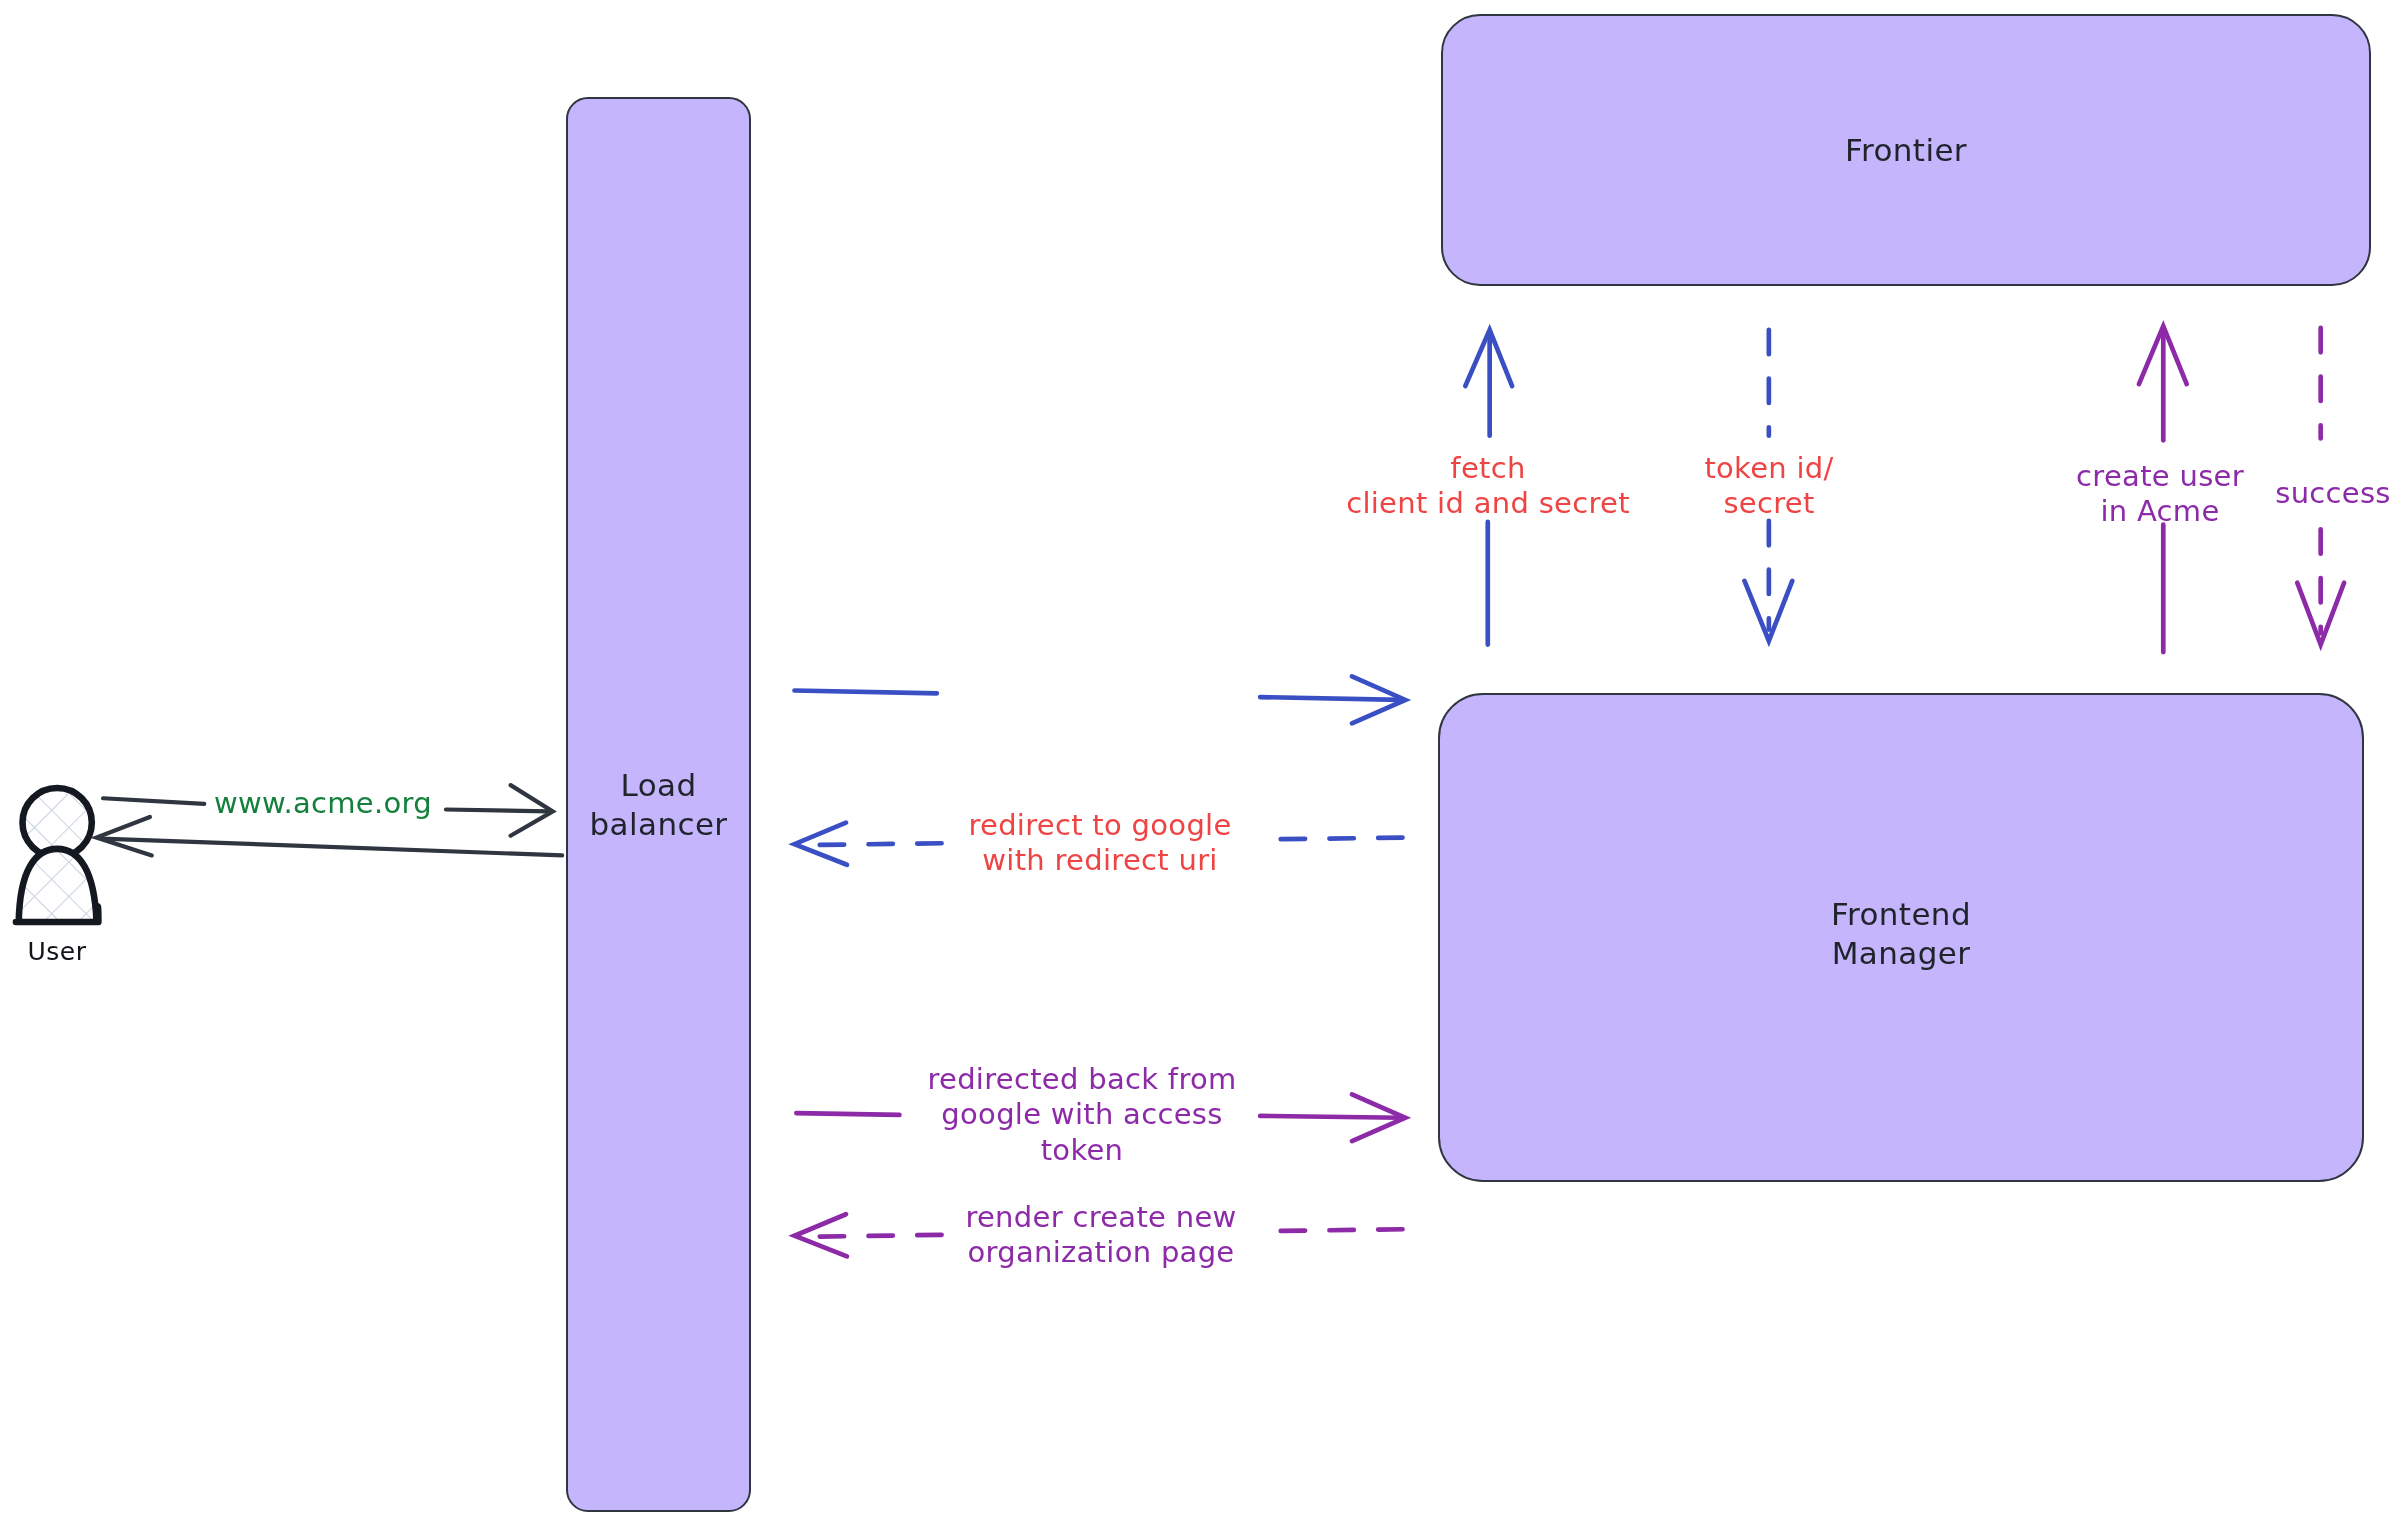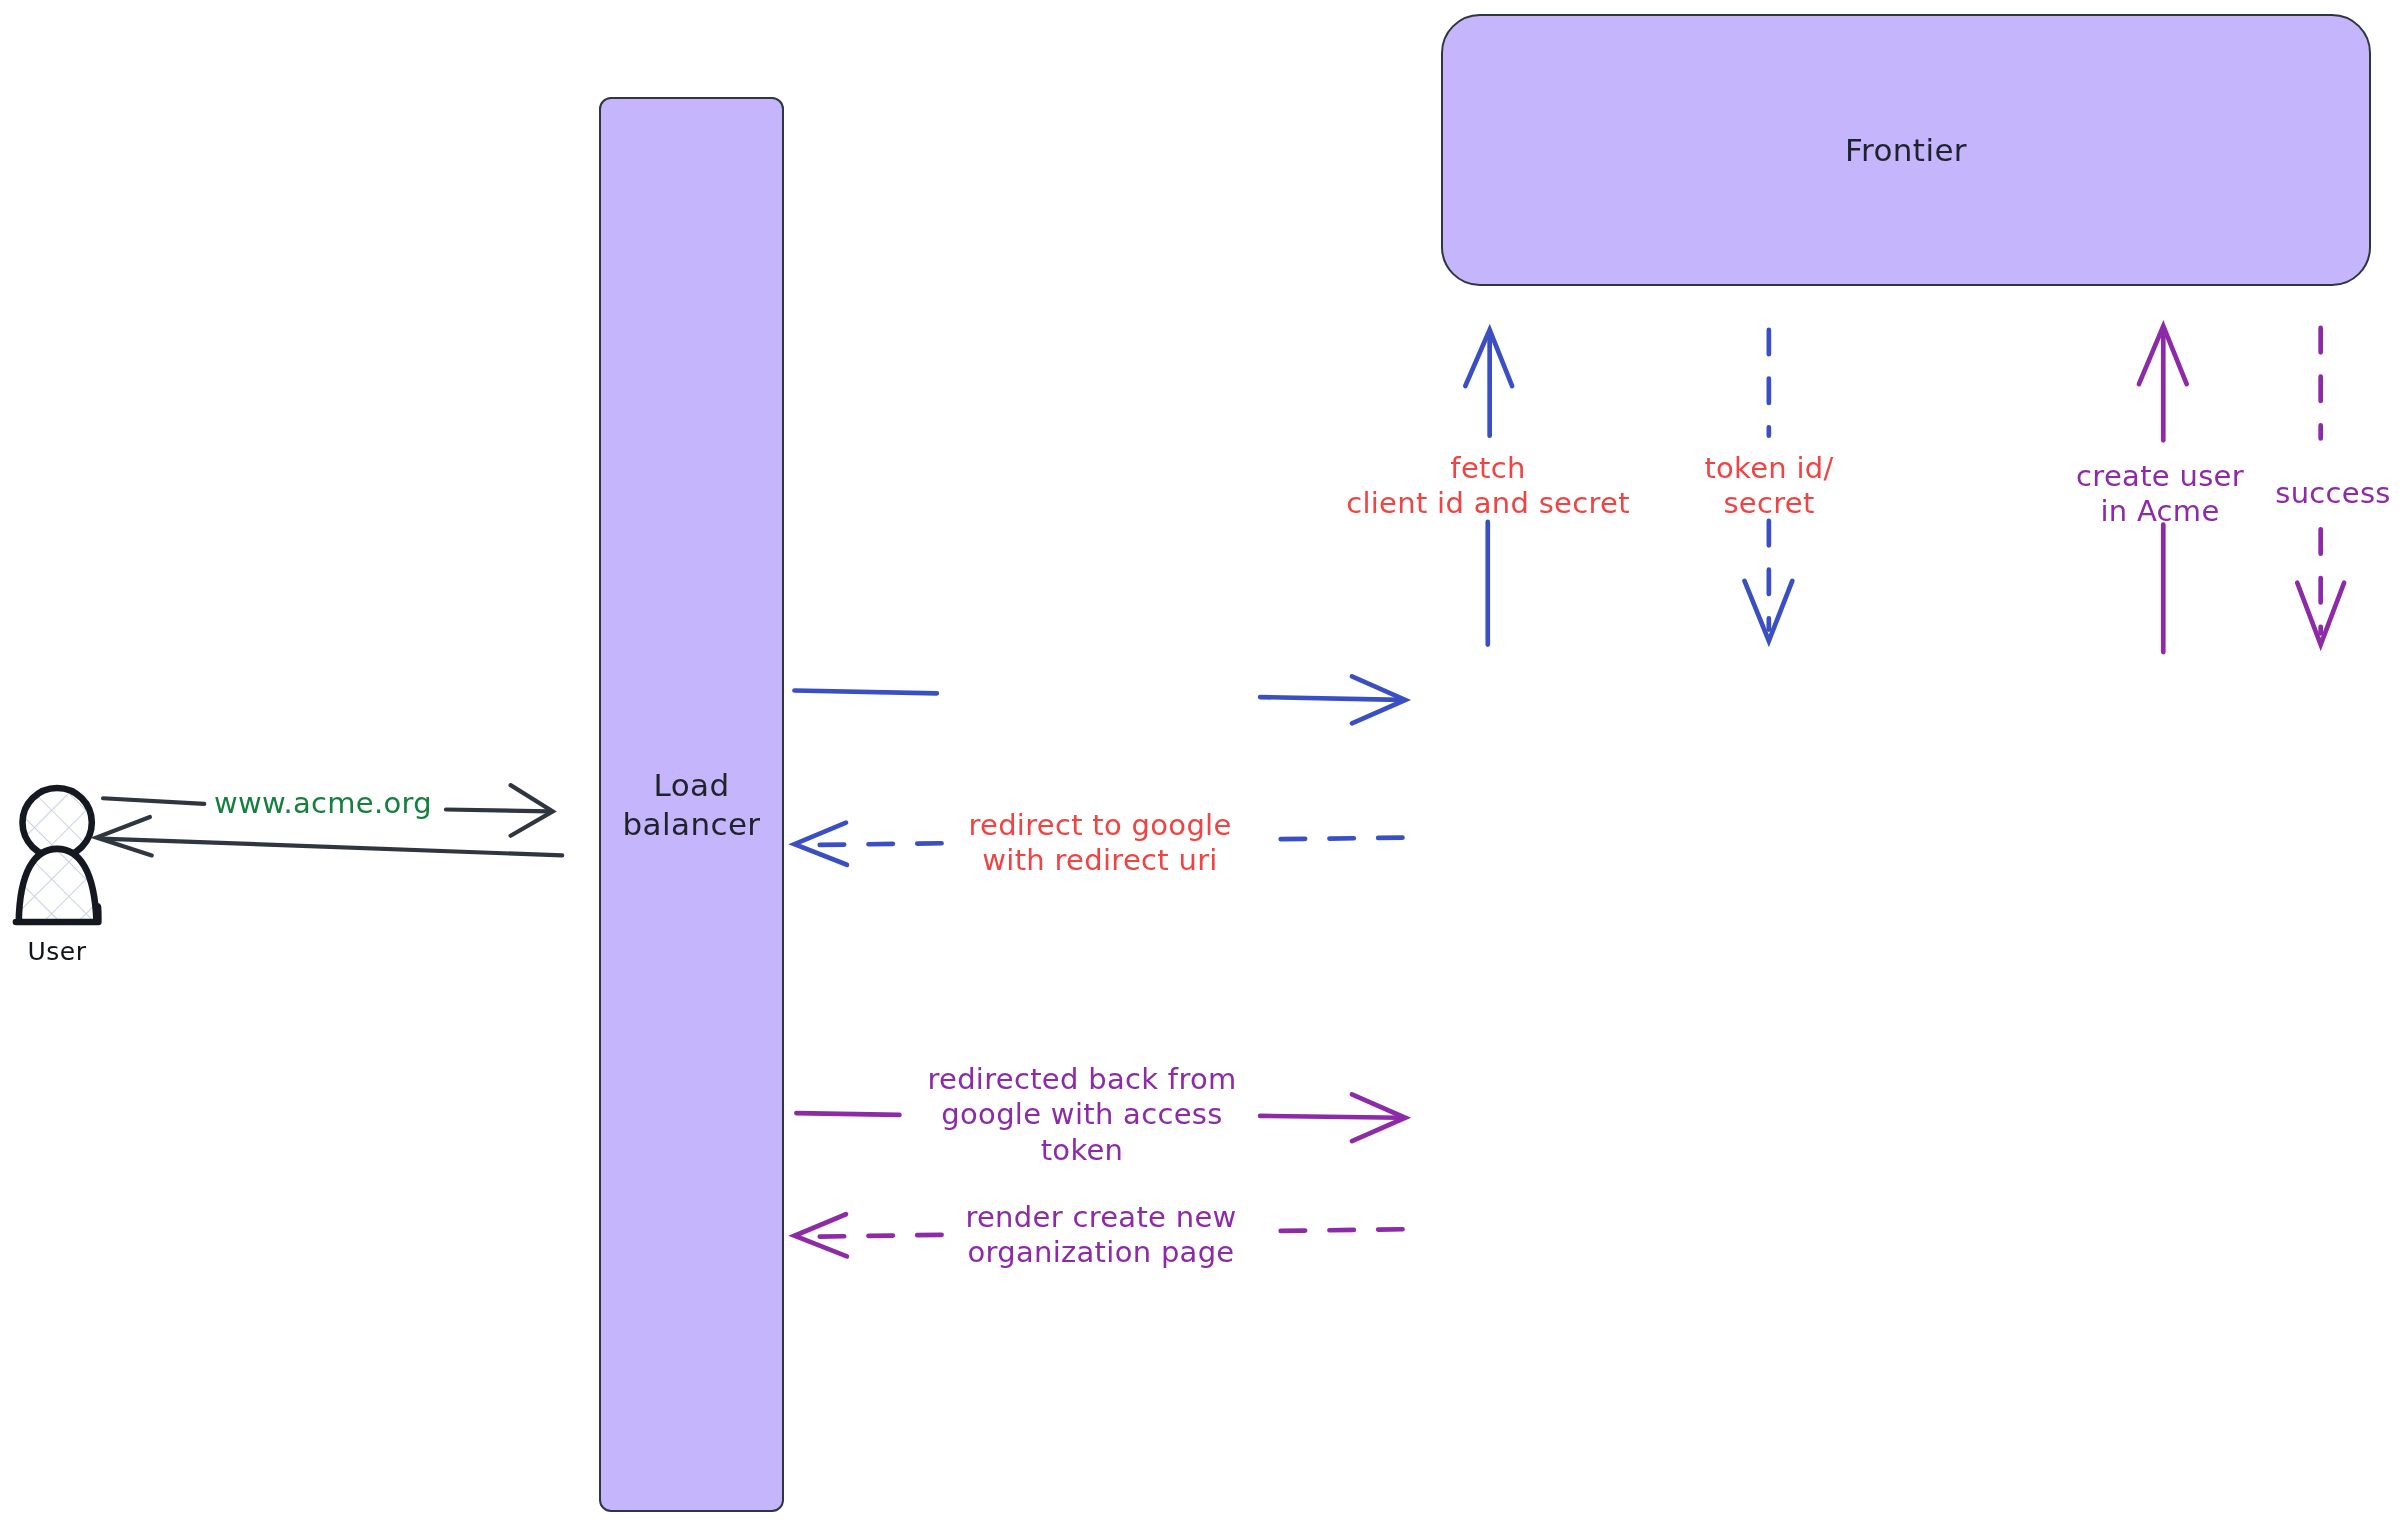--- a/index.html
+++ b/index.html
@@ -139,29 +139,33 @@
       <path d="M 2283 410 L 2309 348 L 2334 410"></path>
     </g>
 
     <g stroke="#8c2aa8" fill="none" stroke-width="5" stroke-linecap="round">
       <path d="M 2477 350 L 2477 468" stroke-dasharray="26 26"></path>
       <path d="M 2477 565 L 2477 676" stroke-dasharray="26 26"></path>
       <path d="M 2452 622 L 2477 688 L 2502 622"></path>
     </g>
   </svg>
 
-  <div class="node-box" style="left:599px; top:97px; width:185px; height:1415px; border-radius:12px;">
+  <div class="node-box" style="left:566px; top:97px; width:185px; height:1415px; border-radius:22px;">
     <span class="node-label">Load
 balancer</span>
   </div>
 
   <div class="node-box" style="left:1441px; top:14px; width:930px; height:272px; border-radius:39px;">
     <span class="node-label">Frontier</span>
   </div>
 
+  <div class="node-box" style="left:1438px; top:693px; width:926px; height:489px; border-radius:45px; align-items:flex-start; padding-top:200px;">
+    <span class="node-label">Frontend
+Manager</span>
+  </div>
 
   <div class="actor-label" style="left:57px; top:937px;">User</div>
 
   <div class="edge-label dark" style="left:323px; top:804px;">www.acme.org</div>
 
 
   <div class="edge-label blue" style="left:1100px; top:843px;">redirect to google
 with redirect uri</div>
 
   <div class="edge-label purple" style="left:1082px; top:1115px;">redirected back from

